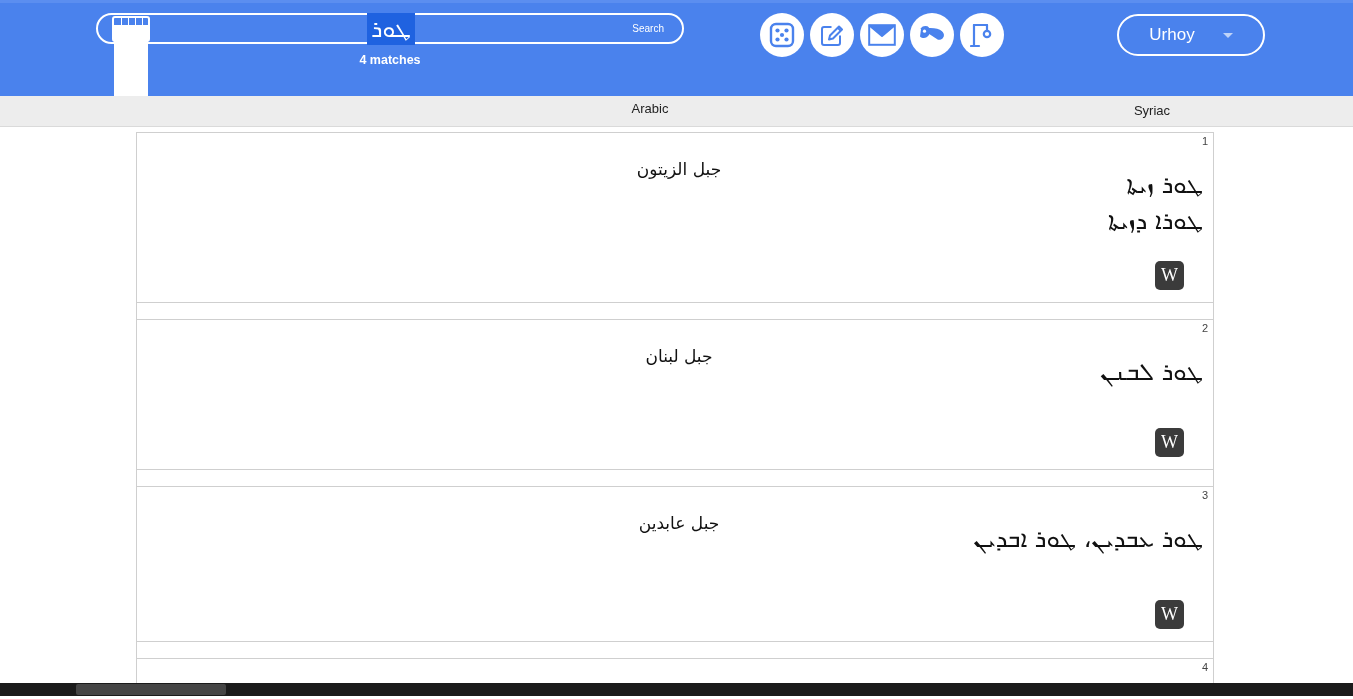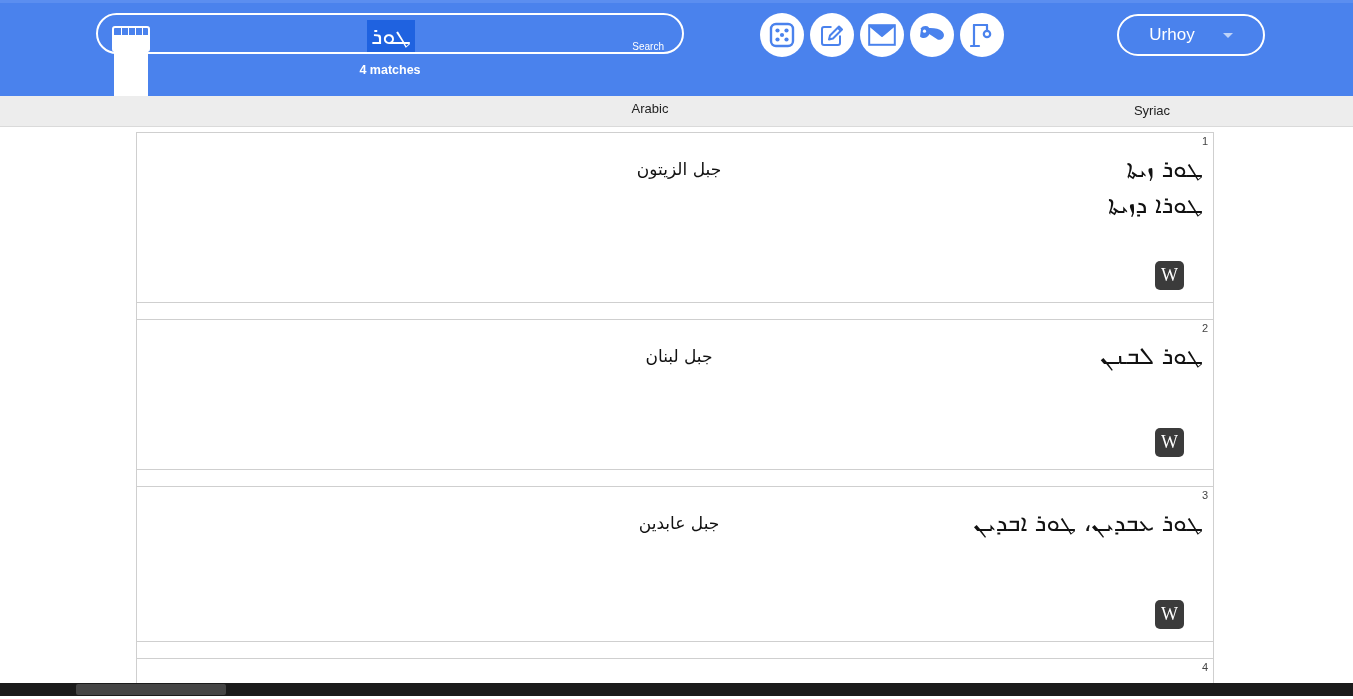--- a/index.html
+++ b/index.html
@@ -23,25 +23,25 @@
   }
 
   
   .search-wrap {
     position: absolute;
     left: 96px;
     top: 10px;
     width: 588px;
   }
   .search-pill {
-    height: 41px;
+    height: 31px;
     border: 2px solid #ffffff;
     border-radius: 22px;
     display: flex;
-    align-items: flex-end;
+    align-items: center;
     padding: 0 18px 0 14px;
     position: relative;
   }
   .kbd-icon {
     width: 38px; height: 26px;
     border: 2px solid #ffffff;
     border-radius: 3px;
     display: block;
     position: relative;
     flex: 0 0 auto;
@@ -177,21 +177,21 @@
   .row.spacer { min-height: 0; height: 17px; border-bottom: 1px solid #cfcfcf; }
   .rownum {
     position: absolute;
     right: 5px; top: 2px;
     font-size: 11px;
     color: #444;
   }
   .cell-syriac {
     position: absolute;
     right: 10px;
-    top: 18px;
+    top: 34px;
     width: 560px;
     text-align: right;
     direction: rtl;
     font-size: 24px;
     line-height: 36px;
     color: #111;
     font-family: "DejaVu Sans", sans-serif;
   }
   .cell-arabic {
     position: absolute;

